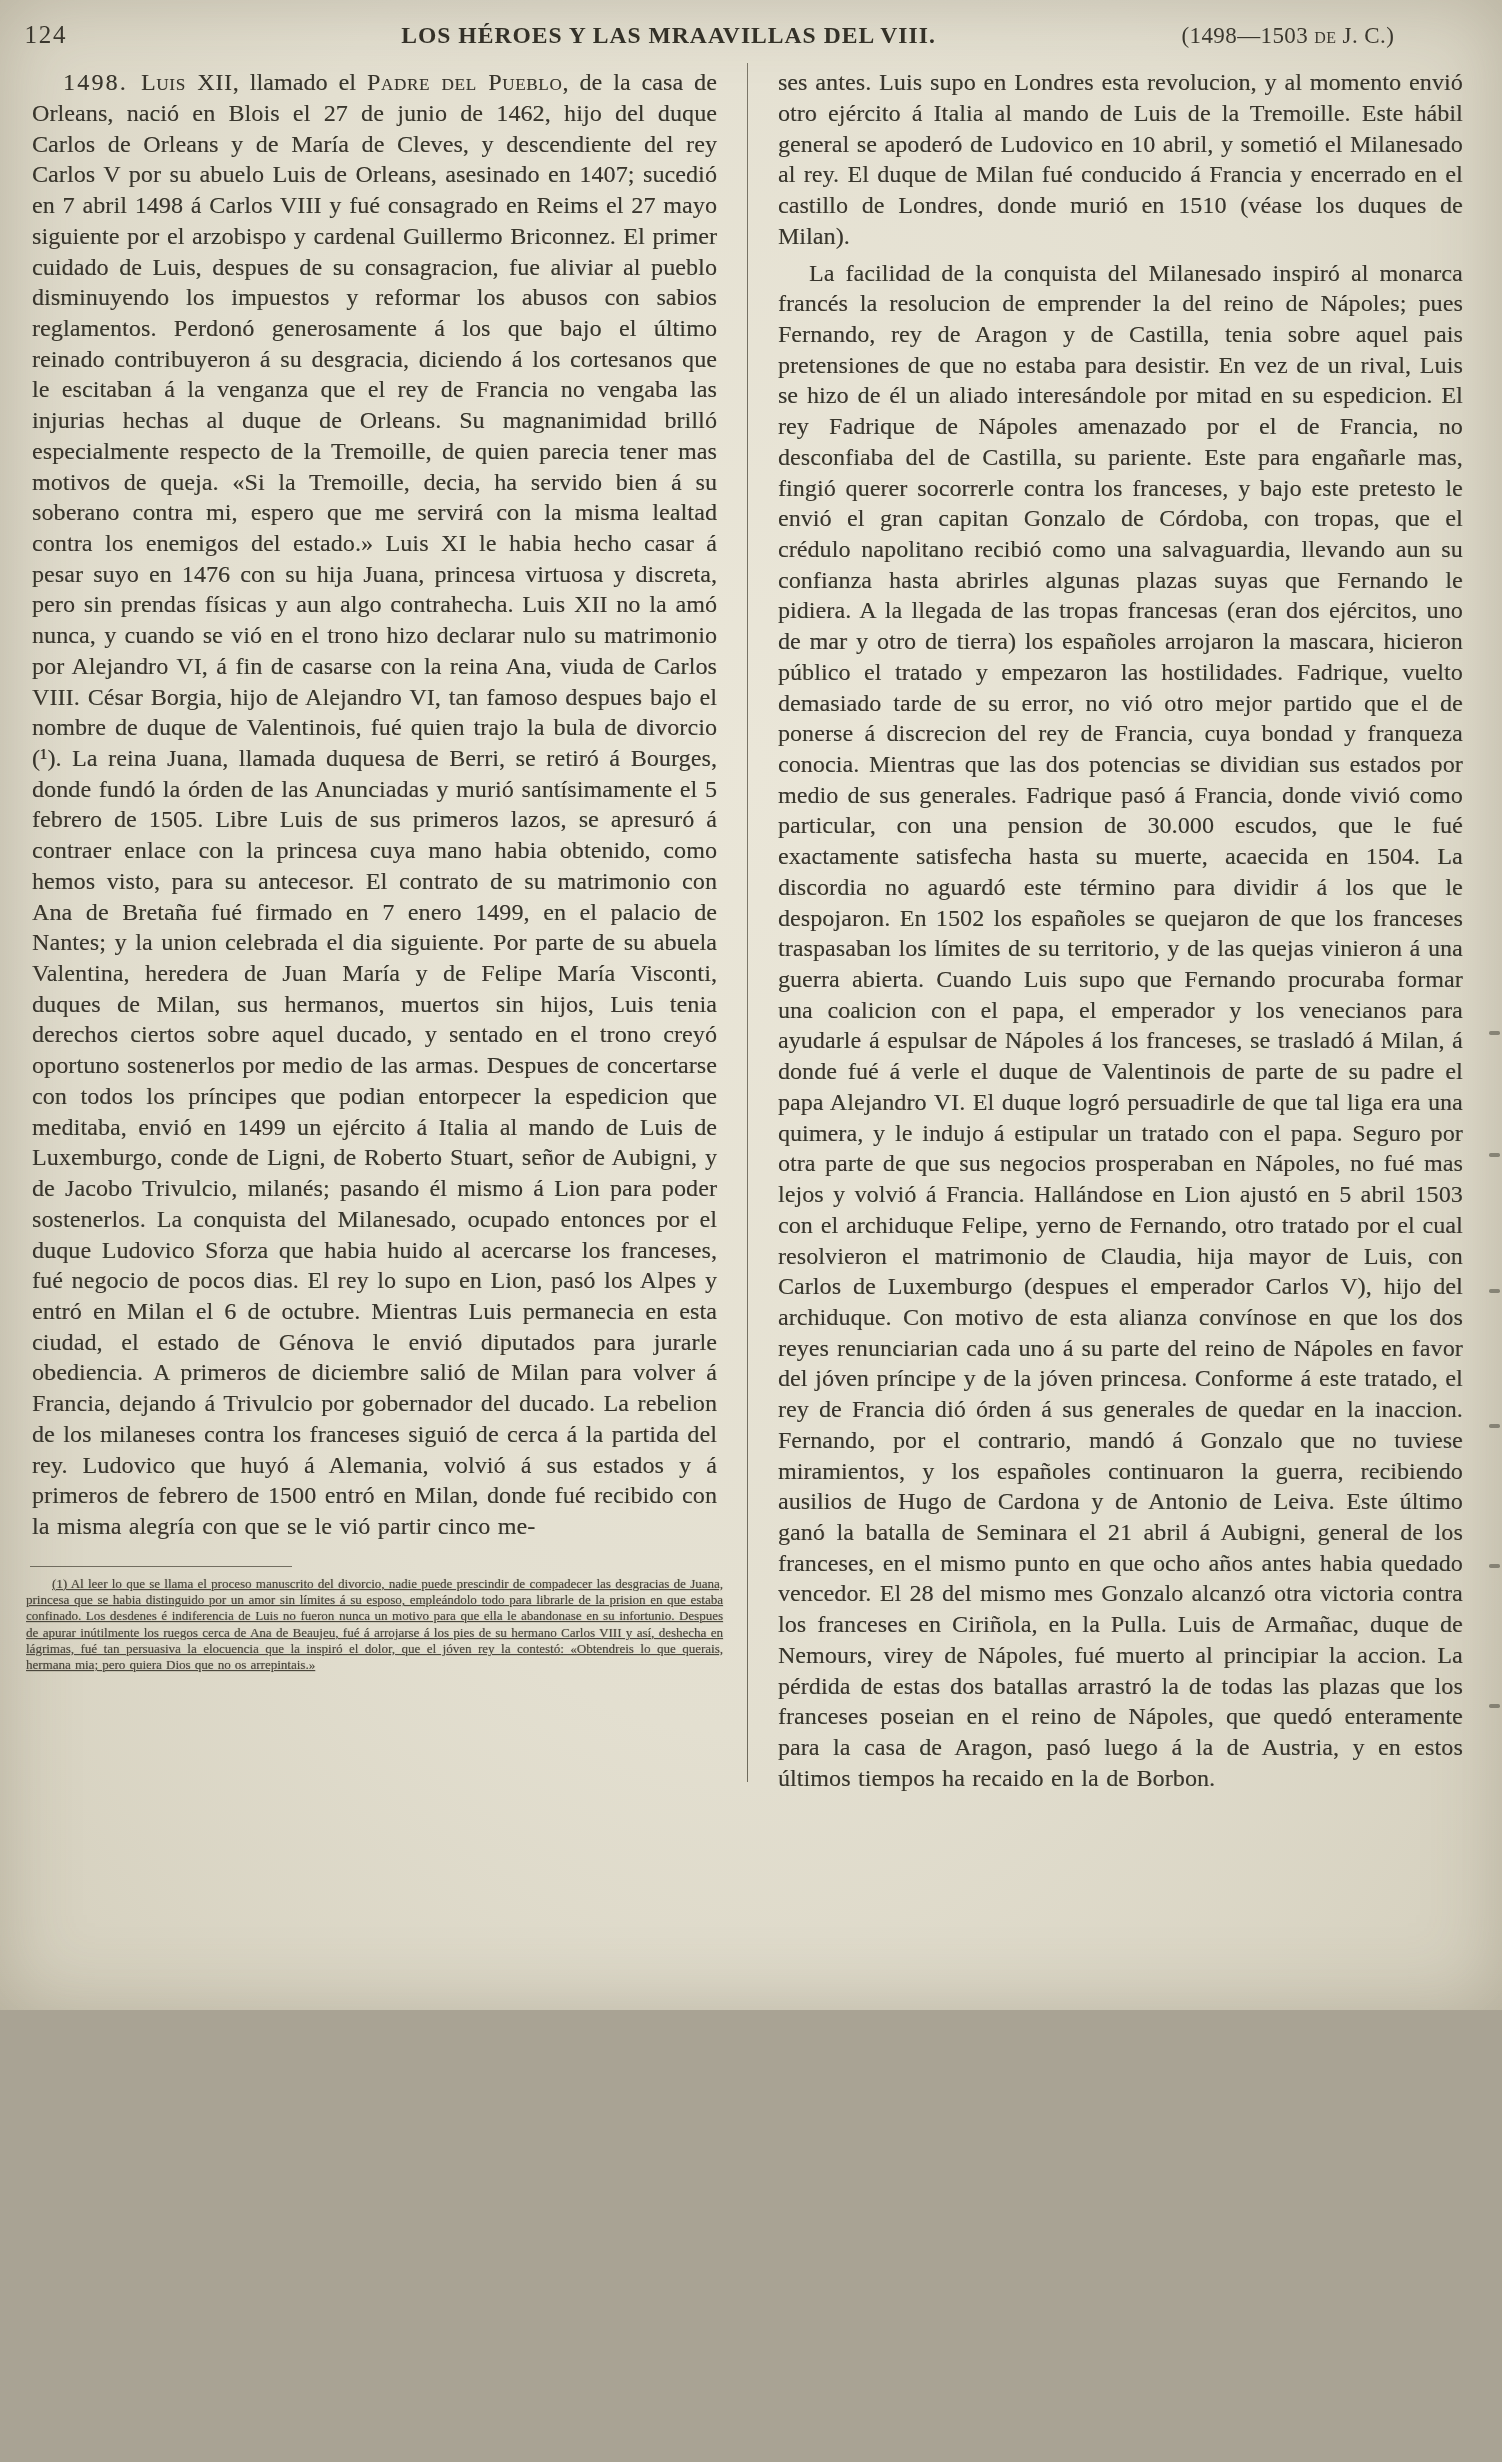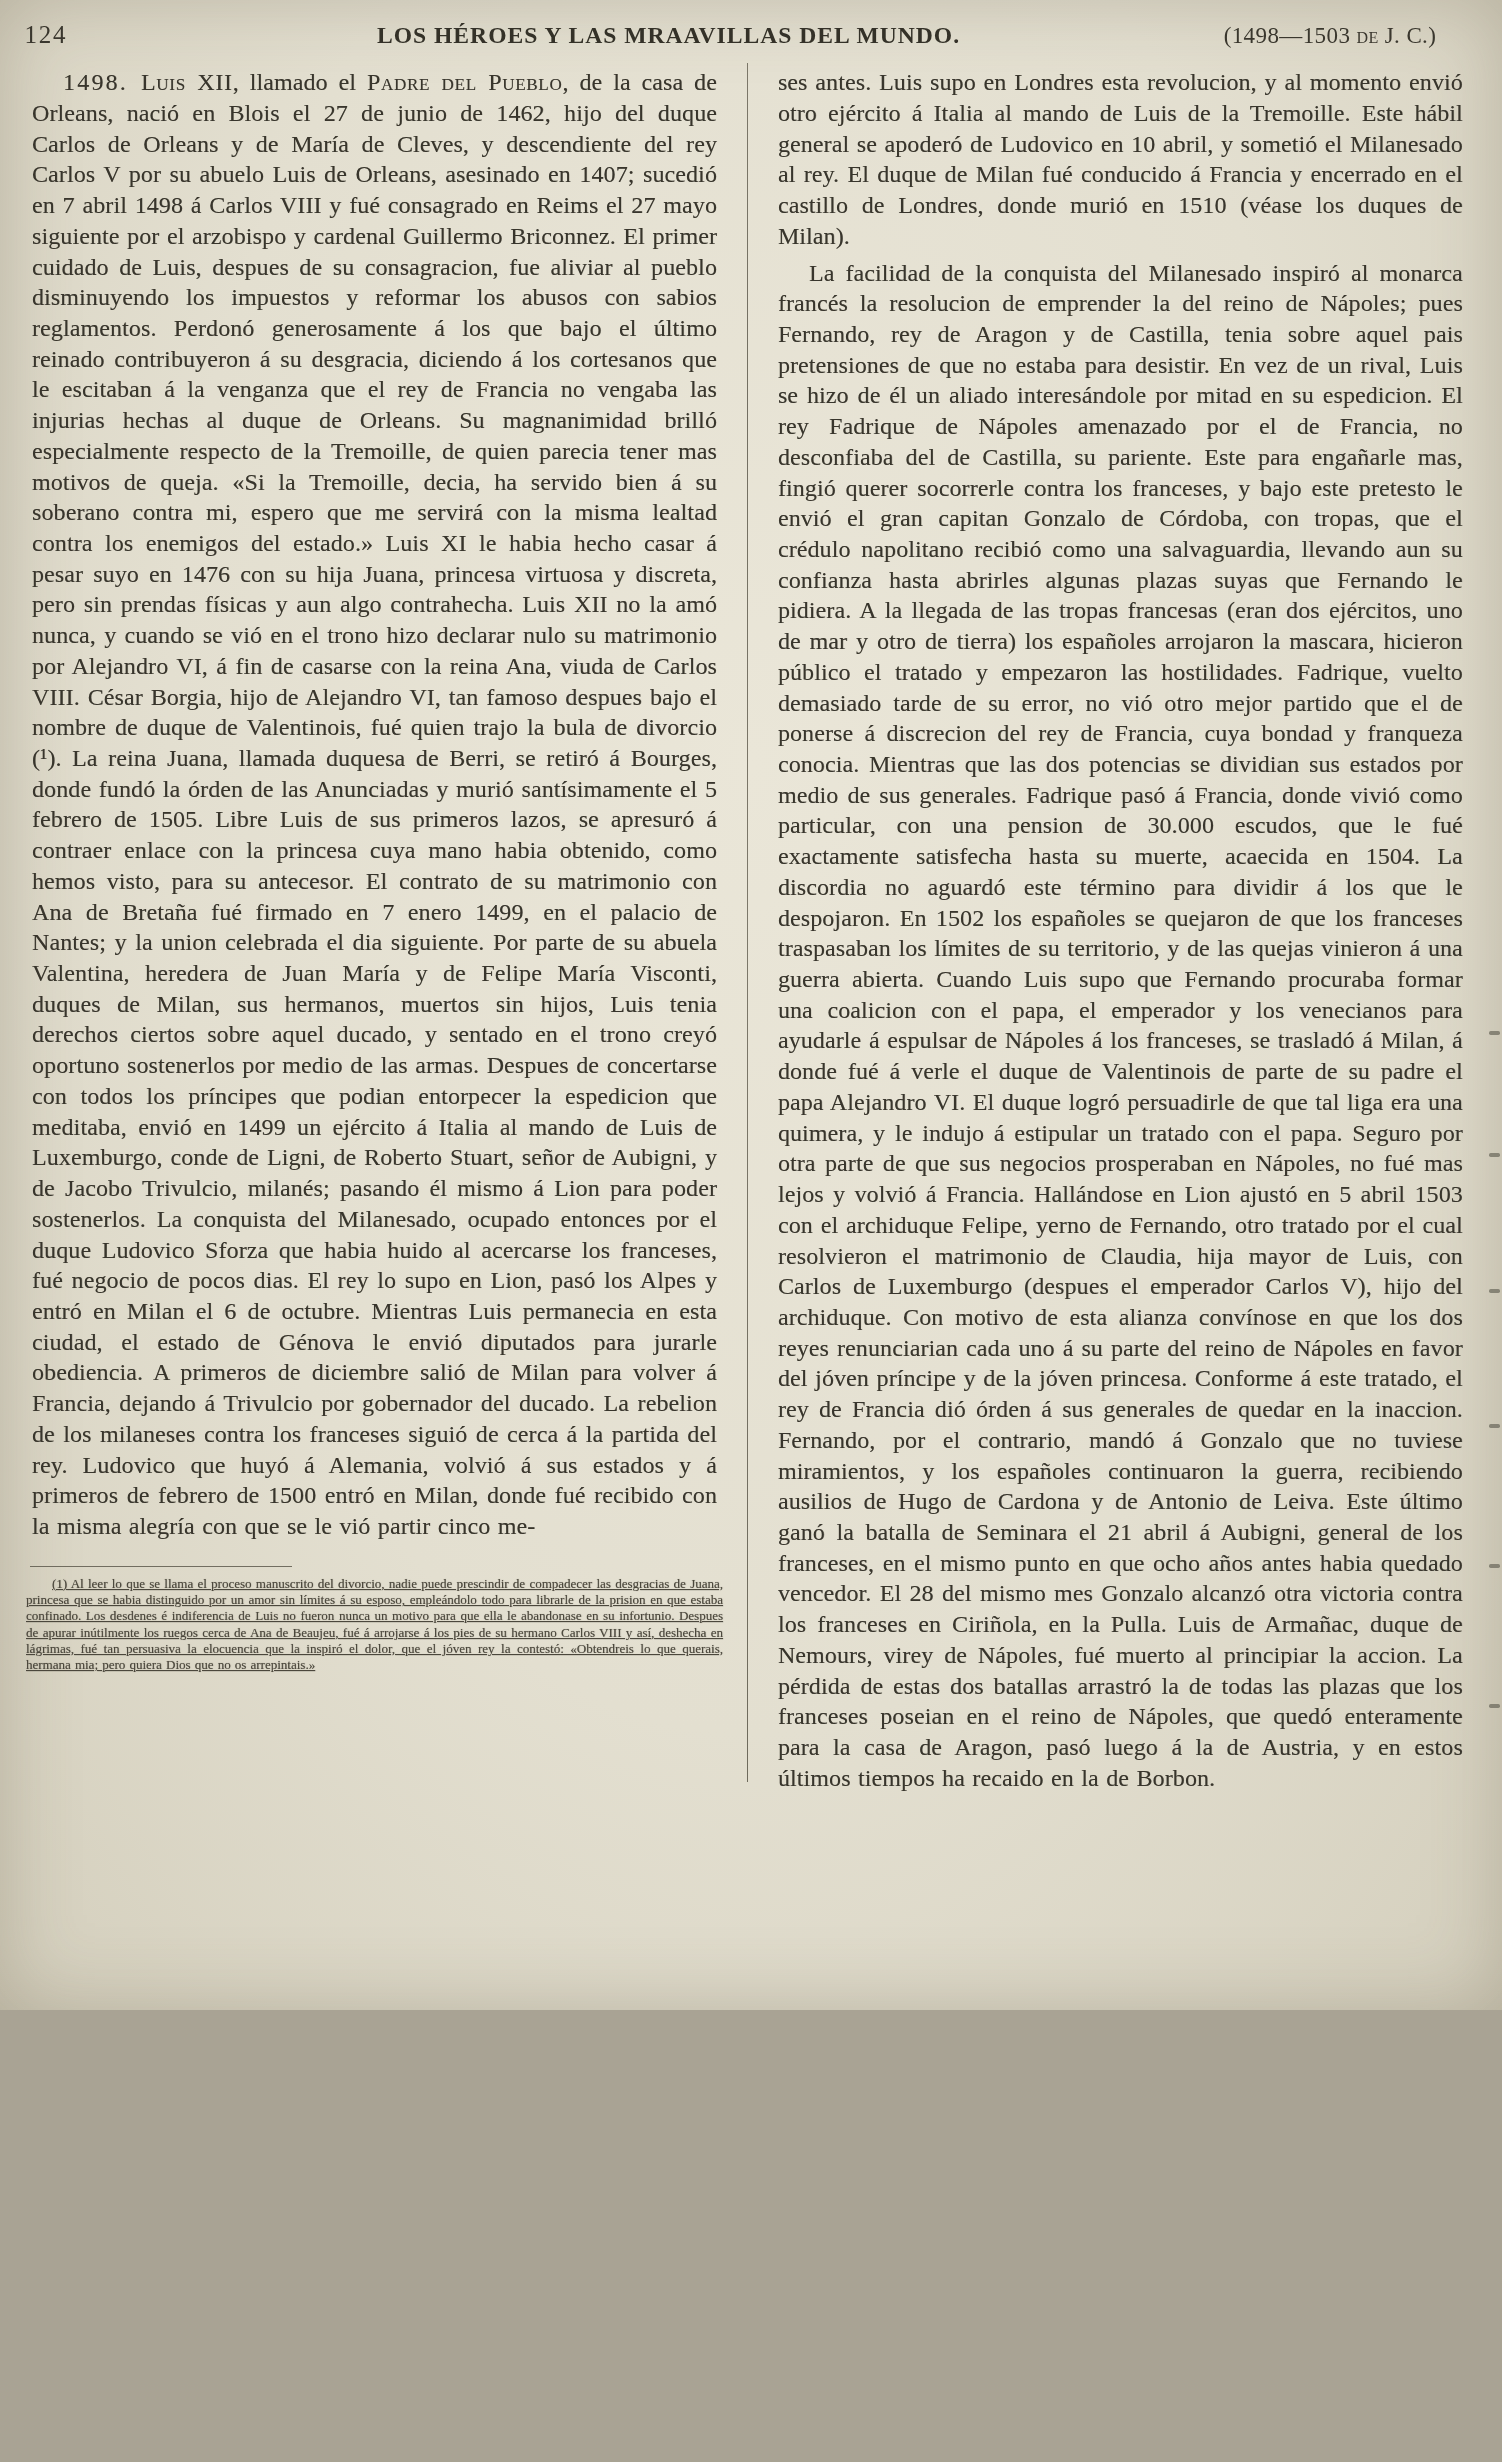--- a/index.html
+++ b/index.html
@@ -31,21 +31,21 @@
   .running-title {
     flex: 1;
     text-align: center;
     font-weight: bold;
     font-size: 23.6px;
     letter-spacing: 1px;
     color: #343128;
   }
   .date-range {
     width: 297px;
-    text-align: center;
+    text-align: left;
     font-size: 23px;
     font-variant: small-caps;
     letter-spacing: 0.4px;
     color: #3a372e;
   }
 
   
   .columns {
     display: flex;
     align-items: stretch;
@@ -108,21 +108,21 @@
     border-radius: 1.7px;
   }
 </style>
 </head>
 <body>
 
 <div class="page">
 
   <header class="page-header">
     <span class="page-num">124</span>
-    <span class="running-title">LOS HÉROES Y LAS MRAAVILLAS DEL MUNDO.</span>
+    <span class="running-title">LOS HÉROES Y LAS MRAAVILLAS DEL VIII.</span>
     <span class="date-range">(1498—1503 de J. C.)</span>
   </header>
 
   <div class="columns">
 
     <div class="col col-left">
       <p class="body-text">
         <span class="lead-year">1498. </span><span class="smallcaps">Luis XII</span><span>, llamado el </span><span class="smallcaps">Padre del Pueblo</span><span>, de la casa de Orleans, nació en Blois el 27 de junio de 1462, hijo del duque Carlos de Orleans y de María de Cleves, y descendiente del rey Carlos V por su abuelo Luis de Orleans, asesinado en 1407; sucedió en 7 abril 1498 á Carlos VIII y fué consagrado en Reims el 27 mayo siguiente por el arzobispo y cardenal Guillermo Briconnez. El primer cuidado de Luis, despues de su consagracion, fue aliviar al pueblo disminuyendo los impuestos y reformar los abusos con sabios reglamentos. Perdonó generosamente á los que bajo el último reinado contribuyeron á su desgracia, diciendo á los cortesanos que le escitaban á la venganza que el rey de Francia no vengaba las injurias hechas al duque de Orleans. Su magnanimidad brilló especialmente respecto de la Tremoille, de quien parecia tener mas motivos de queja. «Si la Tremoille, decia, ha servido bien á su soberano contra mi, espero que me servirá con la misma lealtad contra los enemigos del estado.» Luis XI le habia hecho casar á pesar suyo en 1476 con su hija Juana, princesa virtuosa y discreta, pero sin prendas físicas y aun algo contrahecha. Luis XII no la amó nunca, y cuando se vió en el trono hizo declarar nulo su matrimonio por Alejandro VI, á fin de casarse con la reina Ana, viuda de Carlos VIII. César Borgia, hijo de Alejandro VI, tan famoso despues bajo el nombre de duque de Valentinois, fué quien trajo la bula de divorcio (¹). La reina Juana, llamada duquesa de Berri, se retiró á Bourges, donde fundó la órden de las Anunciadas y murió santísimamente el 5 febrero de 1505. Libre Luis de sus primeros lazos, se apresuró á contraer enlace con la princesa cuya mano habia obtenido, como hemos visto, para su antecesor. El contrato de su matrimonio con Ana de Bretaña fué firmado en 7 enero 1499, en el palacio de Nantes; y la union celebrada el dia siguiente. Por parte de su abuela Valentina, heredera de Juan María y de Felipe María Visconti, duques de Milan, sus hermanos, muertos sin hijos, Luis tenia derechos ciertos sobre aquel ducado, y sentado en el trono creyó oportuno sostenerlos por medio de las armas. Despues de concertarse con todos los príncipes que podian entorpecer la espedicion que meditaba, envió en 1499 un ejército á Italia al mando de Luis de Luxemburgo, conde de Ligni, de Roberto Stuart, señor de Aubigni, y de Jacobo Trivulcio, milanés; pasando él mismo á Lion para poder sostenerlos. La conquista del Milanesado, ocupado entonces por el duque Ludovico Sforza que habia huido al acercarse los franceses, fué negocio de pocos dias. El rey lo supo en Lion, pasó los Alpes y entró en Milan el 6 de octubre. Mientras Luis permanecia en esta ciudad, el estado de Génova le envió diputados para jurarle obediencia. A primeros de diciembre salió de Milan para volver á Francia, dejando á Trivulcio por gobernador del ducado. La rebelion de los milaneses contra los franceses siguió de cerca á la partida del rey. Ludovico que huyó á Alemania, volvió á sus estados y á primeros de febrero de 1500 entró en Milan, donde fué recibido con la misma alegría con que se le vió partir cinco me-</span>
       </p>
 

